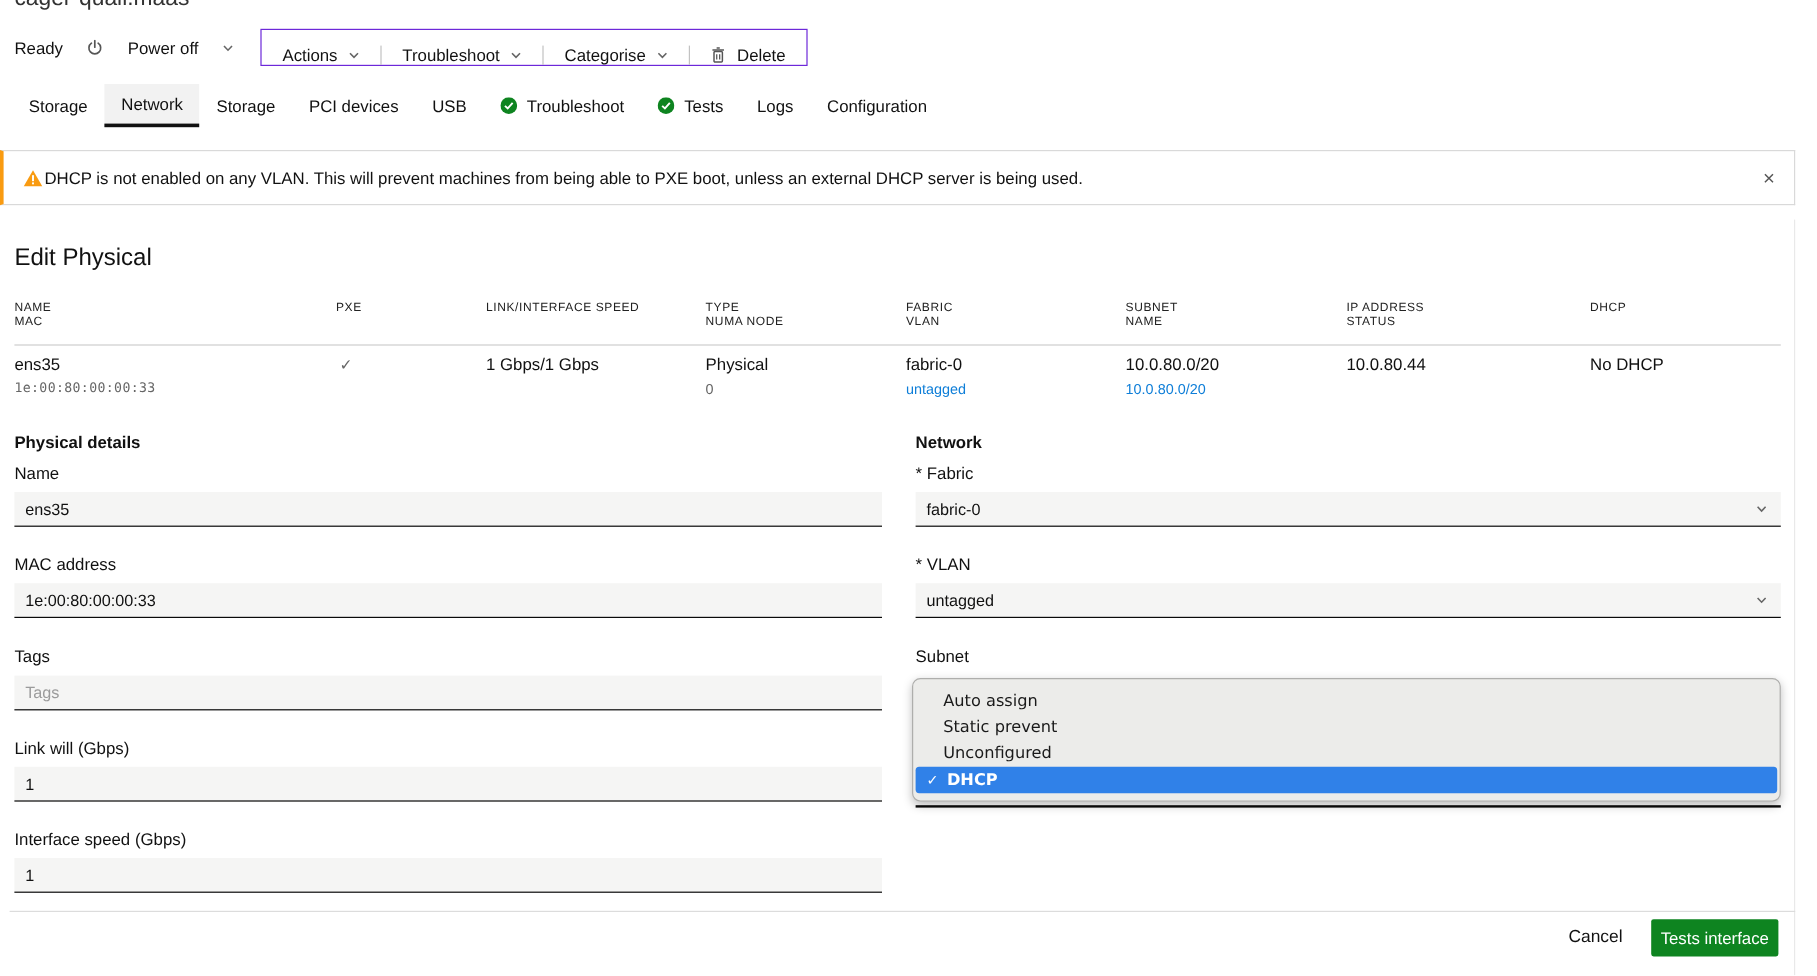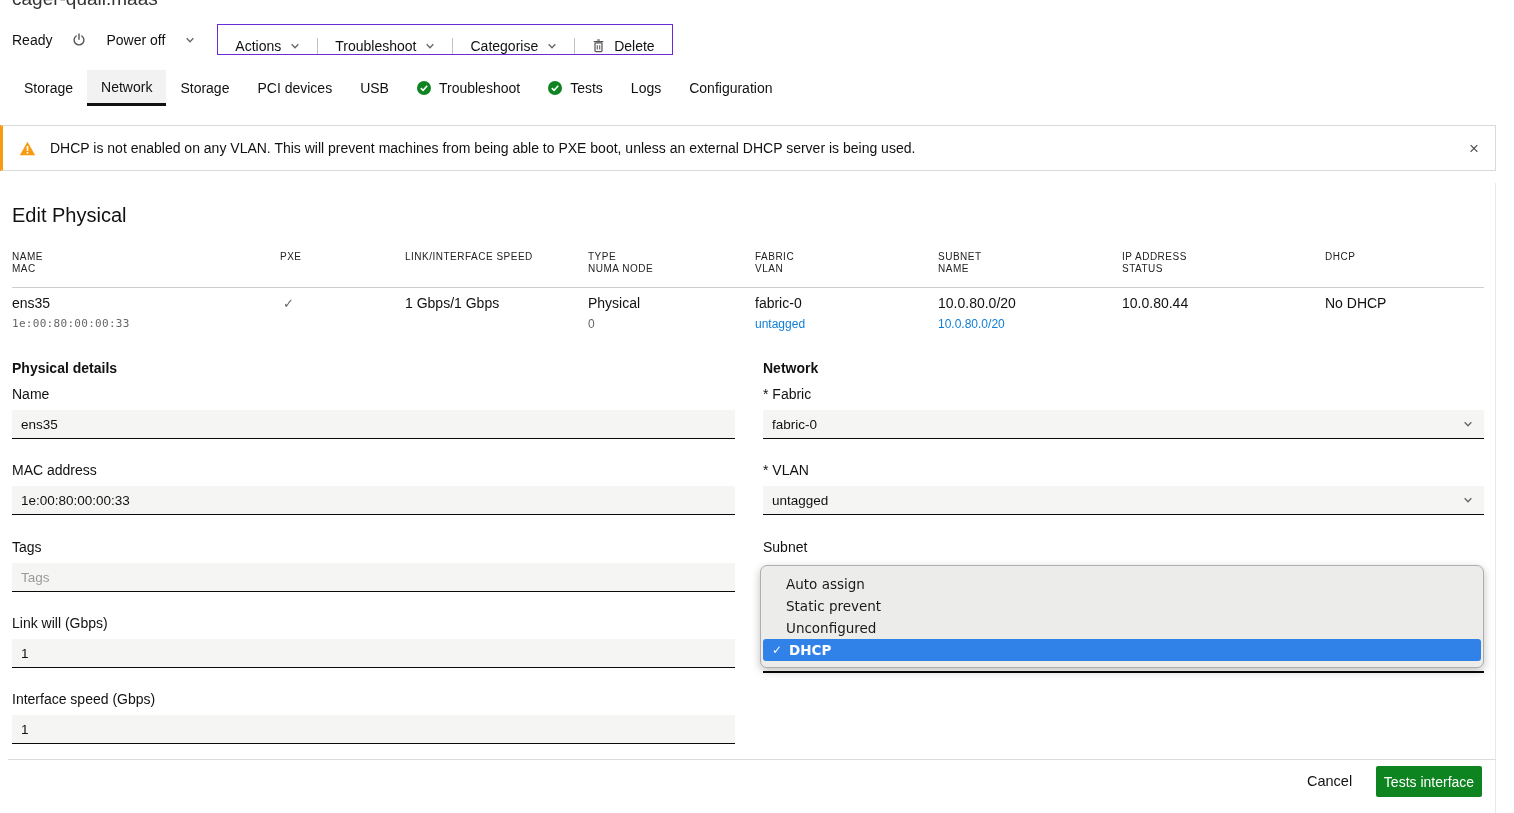--- a/index.html
+++ b/index.html
@@ -20,21 +20,21 @@
 
   
   .tabs { position:absolute; left:0; top:70px; height:36px; display:flex; padding-left:10px; align-items:stretch; }
   .tab { display:flex; align-items:center; gap:8px; padding:0 14px; font-size:14px; color:#111; cursor:pointer; }
   .tab.active { background:#f2f2f2; border-bottom:3px solid #111; }
   .check-circle { width:14px; height:14px; flex:0 0 auto; }
 
   
   .banner { position:absolute; left:0; top:125px; width:1496px; height:46px;
             border:1px solid #d9d9d9; border-left:3px solid #f99b11;
-            display:flex; align-items:center; padding:0 16px; gap:14px; background:#fff; }
+            display:flex; align-items:center; padding:0 16px; gap:1px; background:#fff; }
   .banner-msg { font-size:14px; }
   .banner-close { margin-left:auto; font-size:17px; color:#555; cursor:pointer; line-height:1; }
 
   
   .card-right-border { position:absolute; left:1495px; top:183px; width:1px; height:630px; background:#e9e9e9; }
   .edit-title { position:absolute; left:12px; top:204px; font-size:20px; font-weight:400; }
 
   
   .th { position:absolute; top:251px; font-size:10px; letter-spacing:.5px; line-height:12px; color:#222; }
   .th div { white-space:nowrap; }

